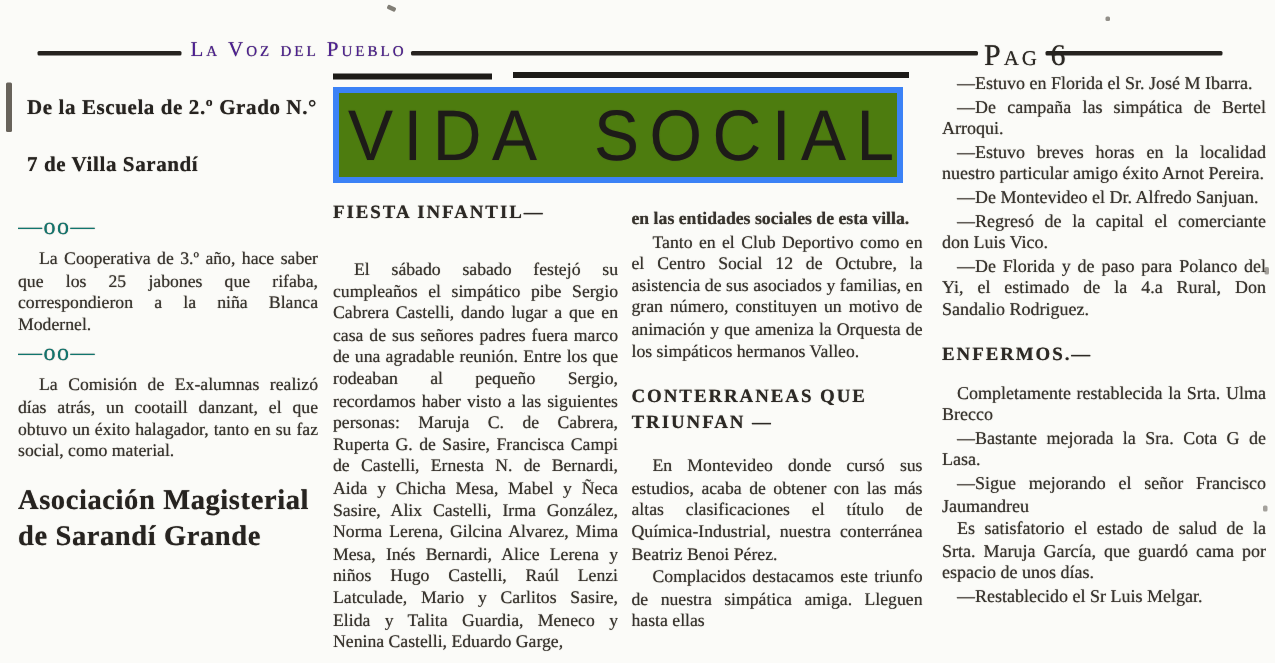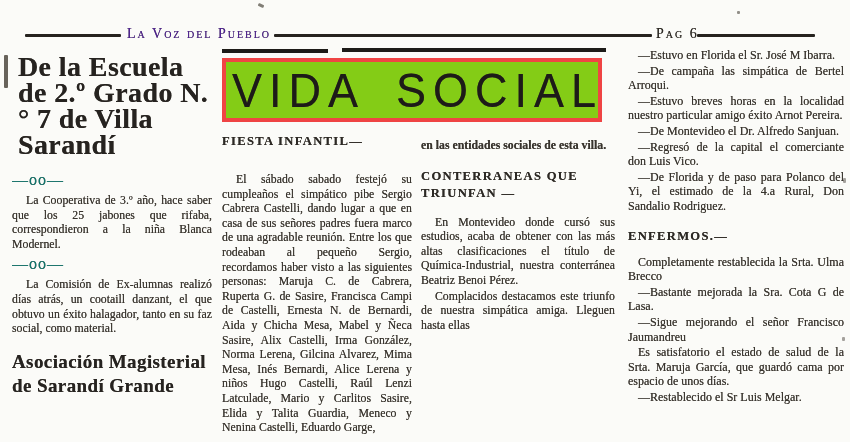--- a/index.html
+++ b/index.html
@@ -15,42 +15,42 @@
   .rule-1{left:25px;top:34px;width:96px;}
   .rule-2{left:274px;top:34px;width:378px;}
   .rule-3{left:697px;top:34px;width:118px;}
   .masthead{
     position:absolute;left:127px;top:26px;width:145px;
     font-variant:small-caps;font-size:14px;letter-spacing:2px;
     color:#4c1d95;white-space:nowrap;
   }
   .page-label{
     position:absolute;left:656px;top:26px;
-    font-variant:small-caps;font-size:14px;letter-spacing:2px;color:#2b2824;
+    font-variant:small-caps;font-size:20px;letter-spacing:2px;color:#2b2824;
   }
   
   .vida-rule-a{position:absolute;left:222px;top:49px;width:106px;height:4px;background:#1d1b18;}
   .vida-rule-b{position:absolute;left:342px;top:48px;width:264px;height:4px;background:#1d1b18;}
   .vida-box{
     position:absolute;left:222px;top:58px;width:380px;height:64px;
-    border:4px solid #ef4444;box-sizing:border-box;
-    display:flex;align-items:center;justify-content:center;background:#84cc16;padding-left:11px;
+    border:4px solid #3b82f6;box-sizing:border-box;
+    display:flex;align-items:center;justify-content:center;background:#4d7c0f;padding-left:11px;
   }
   .vida-title{
     font-family:"Liberation Sans",sans-serif;
     font-size:45px;line-height:1;letter-spacing:7px;word-spacing:14px;
     color:#1d1b18;transform:scaleY(1.06);white-space:nowrap;
   }
   
   .body-par{font-size:11.8px;line-height:14.6px;text-align:justify;text-indent:14px;margin:0;}
   .sec-heading{font-size:12.6px;font-weight:bold;letter-spacing:1.3px;margin:0;color:#2c2925;}
   
   .col-left{position:absolute;left:12px;top:54px;width:200px;height:388px;overflow:hidden;}
   .left-heading{
-    font-size:28px;font-weight:bold;line-height:26px;letter-spacing:.4px;
+    font-size:14px;font-weight:bold;line-height:38px;letter-spacing:.4px;
     color:#262320;margin:0 0 13px 6px;
   }
   .col-left .body-par{margin-bottom:2px;}
   .separator{ font-size:16px;letter-spacing:1px;margin:4px 0;color:#0f766e;}
   .left-bottom-heading{
     font-size:19px;font-weight:bold;line-height:24px;letter-spacing:.4px;
     color:#262320;margin:14px 0 0 0;
   }
   
   .col-a{position:absolute;left:222px;top:134px;width:190px;height:308px;overflow:hidden;}
@@ -96,20 +96,21 @@
     <span class="vida-title">VIDA SOCIAL</span>
   </div>
 
   <div class="col-a">
     <h2 class="sec-heading">FIESTA INFANTIL—</h2>
     <p class="body-par">El sábado sabado festejó su cumpleaños el simpático pibe Sergio Cabrera Castelli, dando lugar a que en casa de sus señores padres fuera marco de una agradable reunión. Entre los que rodeaban al pequeño Sergio, recordamos haber visto a las siguientes personas: Maruja C. de Cabrera, Ruperta G. de Sasire, Francisca Campi de Castelli, Ernesta N. de Bernardi, Aida y Chicha Mesa, Mabel y Ñeca Sasire, Alix Castelli, Irma González, Norma Lerena, Gilcina Alvarez, Mima Mesa, Inés Bernardi, Alice Lerena y niños Hugo Castelli, Raúl Lenzi Latculade, Mario y Carlitos Sasire, Elida y Talita Guardia, Meneco y Nenina Castelli, Eduardo Garge,</p>
   </div>
 
   <div class="col-b">
     <p class="body-par" style="text-indent:0;font-weight:bold;">en las entidades sociales de esta villa.</p>
+    <p class="body-par">Tanto en el Club Deportivo como en el Centro Social 12 de Octubre, la asistencia de sus asociados y familias, en gran número, constituyen un motivo de animación y que ameniza la Orquesta de los simpáticos hermanos Valleo.</p>
     <h2 class="sec-heading">CONTERRANEAS QUE TRIUNFAN —</h2>
     <p class="body-par">En Montevideo donde cursó sus estudios, acaba de obtener con las más altas clasificaciones el título de Química-Industrial, nuestra conterránea Beatriz Benoi Pérez.</p>
     <p class="body-par">Complacidos destacamos este triunfo de nuestra simpática amiga. Lleguen hasta ellas</p>
   </div>
 
   <div class="col-right">
     <p class="body-par">—Estuvo en Florida el Sr. José M Ibarra.</p>
     <p class="body-par">—De campaña las simpática de Bertel Arroqui.</p>
     <p class="body-par">—Estuvo breves horas en la localidad nuestro particular amigo éxito Arnot Pereira.</p>
     <p class="body-par">—De Montevideo el Dr. Alfredo Sanjuan.</p>

